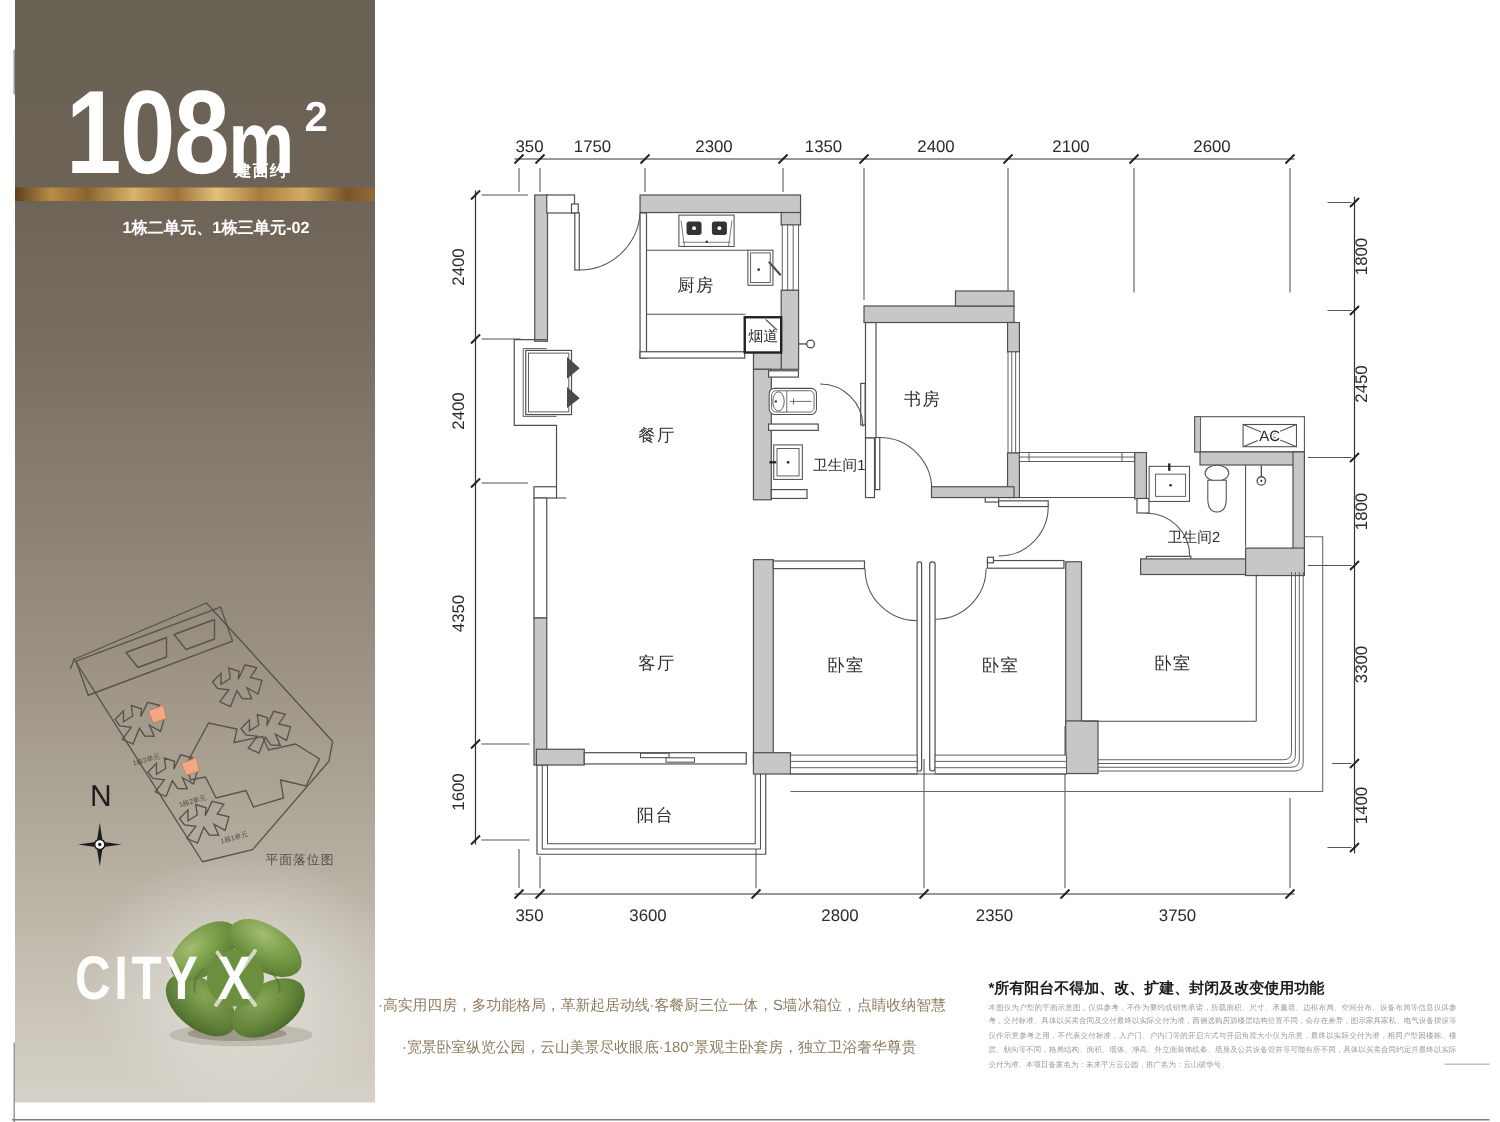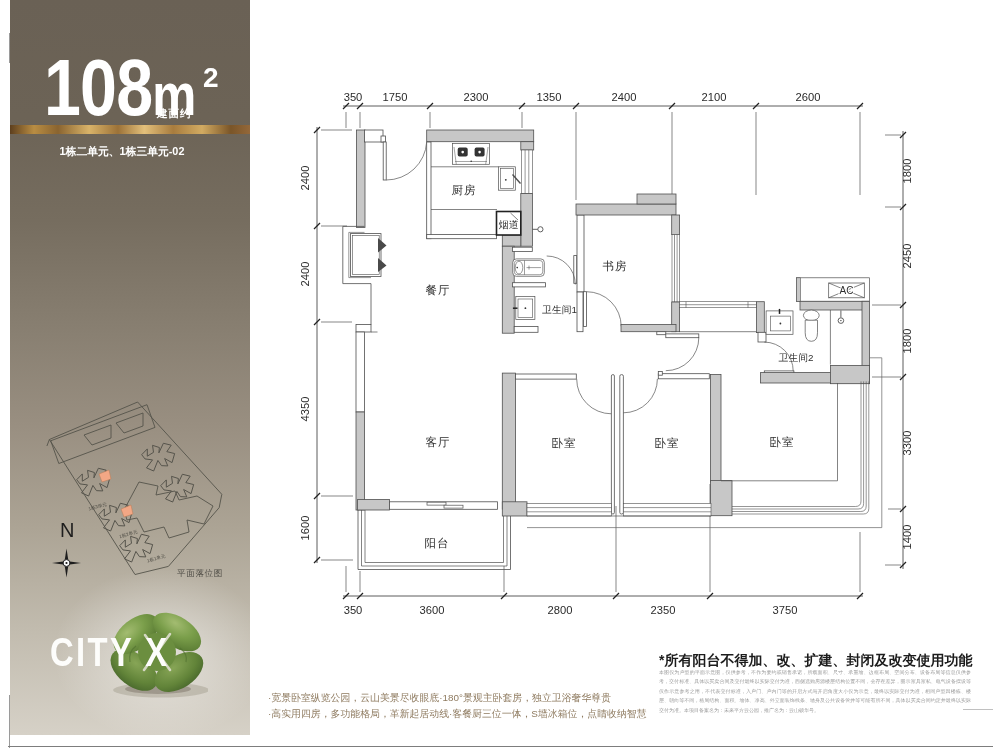--- a/index.html
+++ b/index.html
@@ -16,21 +16,21 @@
 <div class="abs" style="left:44px;top:42px;width:200px;color:#fff;transform:scaleX(.84);transform-origin:0 0;white-space:nowrap;">
   <span style="font-size:79px;font-weight:bold;letter-spacing:-1px;">108</span><span style="font-size:59px;font-weight:bold;">m</span>
 </div>
 
 <div class="abs" style="left:157px;top:71px;color:#fff;font-size:10.5px;font-weight:bold;letter-spacing:1px;margin-top:36px;">建面约</div>
 
 <div class="abs" style="left:203px;top:62px;color:#fff;font-size:28px;font-weight:bold;">2</div>
 
 <div class="abs" style="left:10px;top:124.5px;width:240px;height:9px;background:linear-gradient(90deg,#5d3f1e,#b98d43 10%,#8a6430 20%,#d9b369 33%,#9c7238 45%,#e3c07b 56%,#a87c3e 68%,#d2ab62 80%,#7a5528 92%,#94683a);"></div>
 
-<div class="abs" style="left:2px;top:144.5px;width:240px;text-align:center;color:#fff;font-size:10.8px;font-weight:bold;">1栋二单元、1栋三单元-02</div>
+<div class="abs" style="left:24px;top:144.5px;width:240px;text-align:center;color:#fff;font-size:10.8px;font-weight:bold;">1栋二单元、1栋三单元-02</div>
 
 <div class="abs" style="left:8.5px;top:33px;width:1px;height:30px;background:#9a9a9a;"></div>
 <div class="abs" style="left:8.5px;top:695px;width:1px;height:53px;background:#9a9a9a;"></div>
 <div class="abs" style="left:8px;top:746px;width:985px;height:1px;background:#7d7d7d;"></div>
 <div class="abs" style="left:963px;top:709px;width:30px;height:1px;background:#c0c0c0;"></div>
 
 <svg class="abs" style="left:20px;top:390px;" width="222" height="200" viewBox="0 0 222 200">
   <g fill="none" stroke="#55534b" stroke-width="0.9" stroke-linejoin="round">
 
     <path d="M117.6,12 L201.8,104.3 L199.2,117.6 L148.4,176.4 L115,184.5 L29.4,49.5 Z M29.4,49.5 l-2.5,6.5"></path>
@@ -415,19 +415,19 @@
   <text x="846.5" y="294.2" font-size="10px" style="paint-order:stroke" stroke="#fff" stroke-width="2">AC</text>
 
   <text x="564" y="447" font-size="11.5px" letter-spacing="1">卧室</text>
 
   <text x="667" y="447" font-size="11.5px" letter-spacing="1">卧室</text>
 
   <text x="782" y="446" font-size="11.5px" letter-spacing="1">卧室</text>
 </g>
 </svg>
 
-<div class="abs" style="left:268px;top:663px;color:#8f7b60;font-size:9.9px;white-space:nowrap;margin-top:44px;">·高实用四房，多功能格局，革新起居动线·客餐厨三位一体，S墙冰箱位，点睛收纳智慧</div>
+<div class="abs" style="left:252px;top:663px;color:#8f7b60;font-size:9.9px;white-space:nowrap;">·高实用四房，多功能格局，革新起居动线·客餐厨三位一体，S墙冰箱位，点睛收纳智慧</div>
 
 <div class="abs" style="left:268px;top:691px;color:#8f7b60;font-size:9.9px;white-space:nowrap;">·宽景卧室纵览公园，云山美景尽收眼底·180°景观主卧套房，独立卫浴奢华尊贵</div>
 
-<div class="abs" style="left:659px;top:652px;color:#1c1c1c;font-size:14px;font-weight:bold;white-space:nowrap;">*所有阳台不得加、改、扩建、封闭及改变使用功能</div>
+<div class="abs" style="left:659px;top:652px;color:#1c1c1c;font-size:10px;font-weight:bold;white-space:nowrap;">*所有阳台不得加、改、扩建、封闭及改变使用功能</div>
 
 <div class="abs" style="left:659px;top:667.5px;width:312px;color:#9b9b9b;font-size:5px;line-height:9.5px;text-align:justify;">本图仅为户型的平面示意图，仅供参考，不作为要约或销售承诺，所载面积、尺寸、承重墙、边框布局、空间分布、设备布局等信息仅供参考，交付标准、具体以买卖合同及交付最终以实际交付为准，西侧选购房源楼层结构位置不同，会存在差异，图示家具家私、电气设备摆设等仅作示意参考之用，不代表交付标准，入户门、户内门等的开启方式与开启角度大小仅为示意，最终以实际交付为准，相同户型因楼栋、楼层、朝向等不同，格局结构、面积、墙体、净高、外立面装饰线条、墙身及公共设备管井等可能有所不同，具体以买卖合同约定并最终以实际交付为准。本项目备案名为：未来平方云公园，推广名为：云山硕华号。</div>
 
 </body></html>

